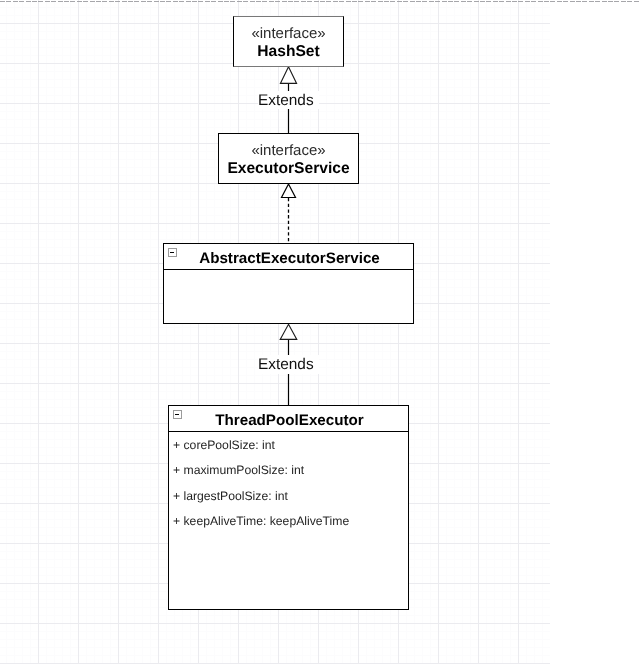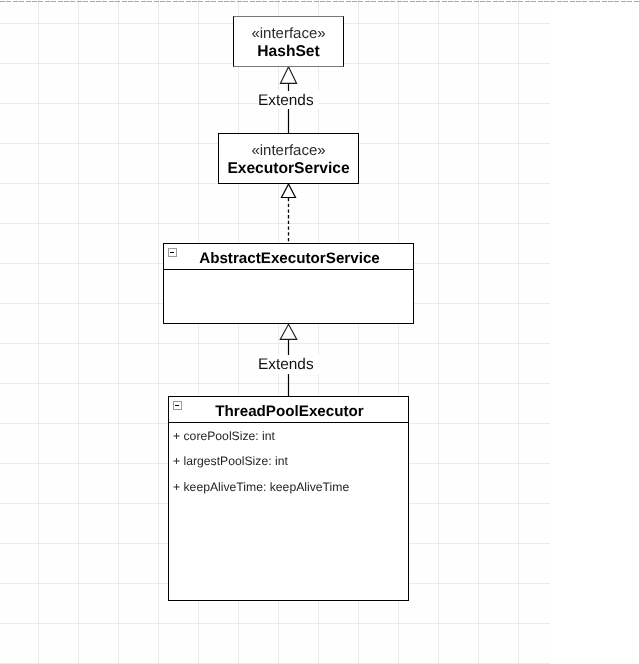--- a/index.html
+++ b/index.html
@@ -56,21 +56,21 @@
     text-align:center; font-size:15px; color:#2b2b2b; line-height:16px;
     font-weight:400;
   }
   .cname {
     text-align:center; font-weight:bold; font-size:15.6px; color:#000;
     line-height:19px;
   }
 
   .cls { border:1.25px solid #000; }
   #n-aes { left:163px; top:243px; width:251px; height:81px; }
-  #n-tpe { left:168px; top:396px; width:241px; height:205px; }
+  #n-tpe { left:168px; top:405px; width:241px; height:205px; }
 
   .title-row {
     position:relative; height:26.4px;
     border-bottom:1.3px solid #000;
     display:flex; align-items:center; justify-content:center;
     box-sizing:border-box;
   }
   #n-tpe .title-row { height:26.2px; }
   .cname2 { position:relative; top:1.5px; left:1px; font-weight:bold; font-size:15.2px; color:#000; letter-spacing:0px; }
   #n-tpe .cname2 { font-size:15.2px; }
@@ -139,18 +139,19 @@
 
   <div class="node cls" id="n-tpe">
     <div class="title-row">
       <span class="collapse">
           <i></i>
         </span>
       <span class="cname2">ThreadPoolExecutor</span>
     </div>
     <div class="body" id="tpe-attrs">
         <div class="attr" style="height: 25.4286px;">+ corePoolSize: int</div>
+        <div class="attr" style="height: 25.4286px;">+ maximumPoolSize: int</div>
         <div class="attr" style="height: 25.4286px;">+ largestPoolSize: int</div>
         <div class="attr" style="height: 25.4286px;">+ keepAliveTime: keepAliveTime</div>
       </div>
   </div>
 
 </div>
 
 </body></html>

